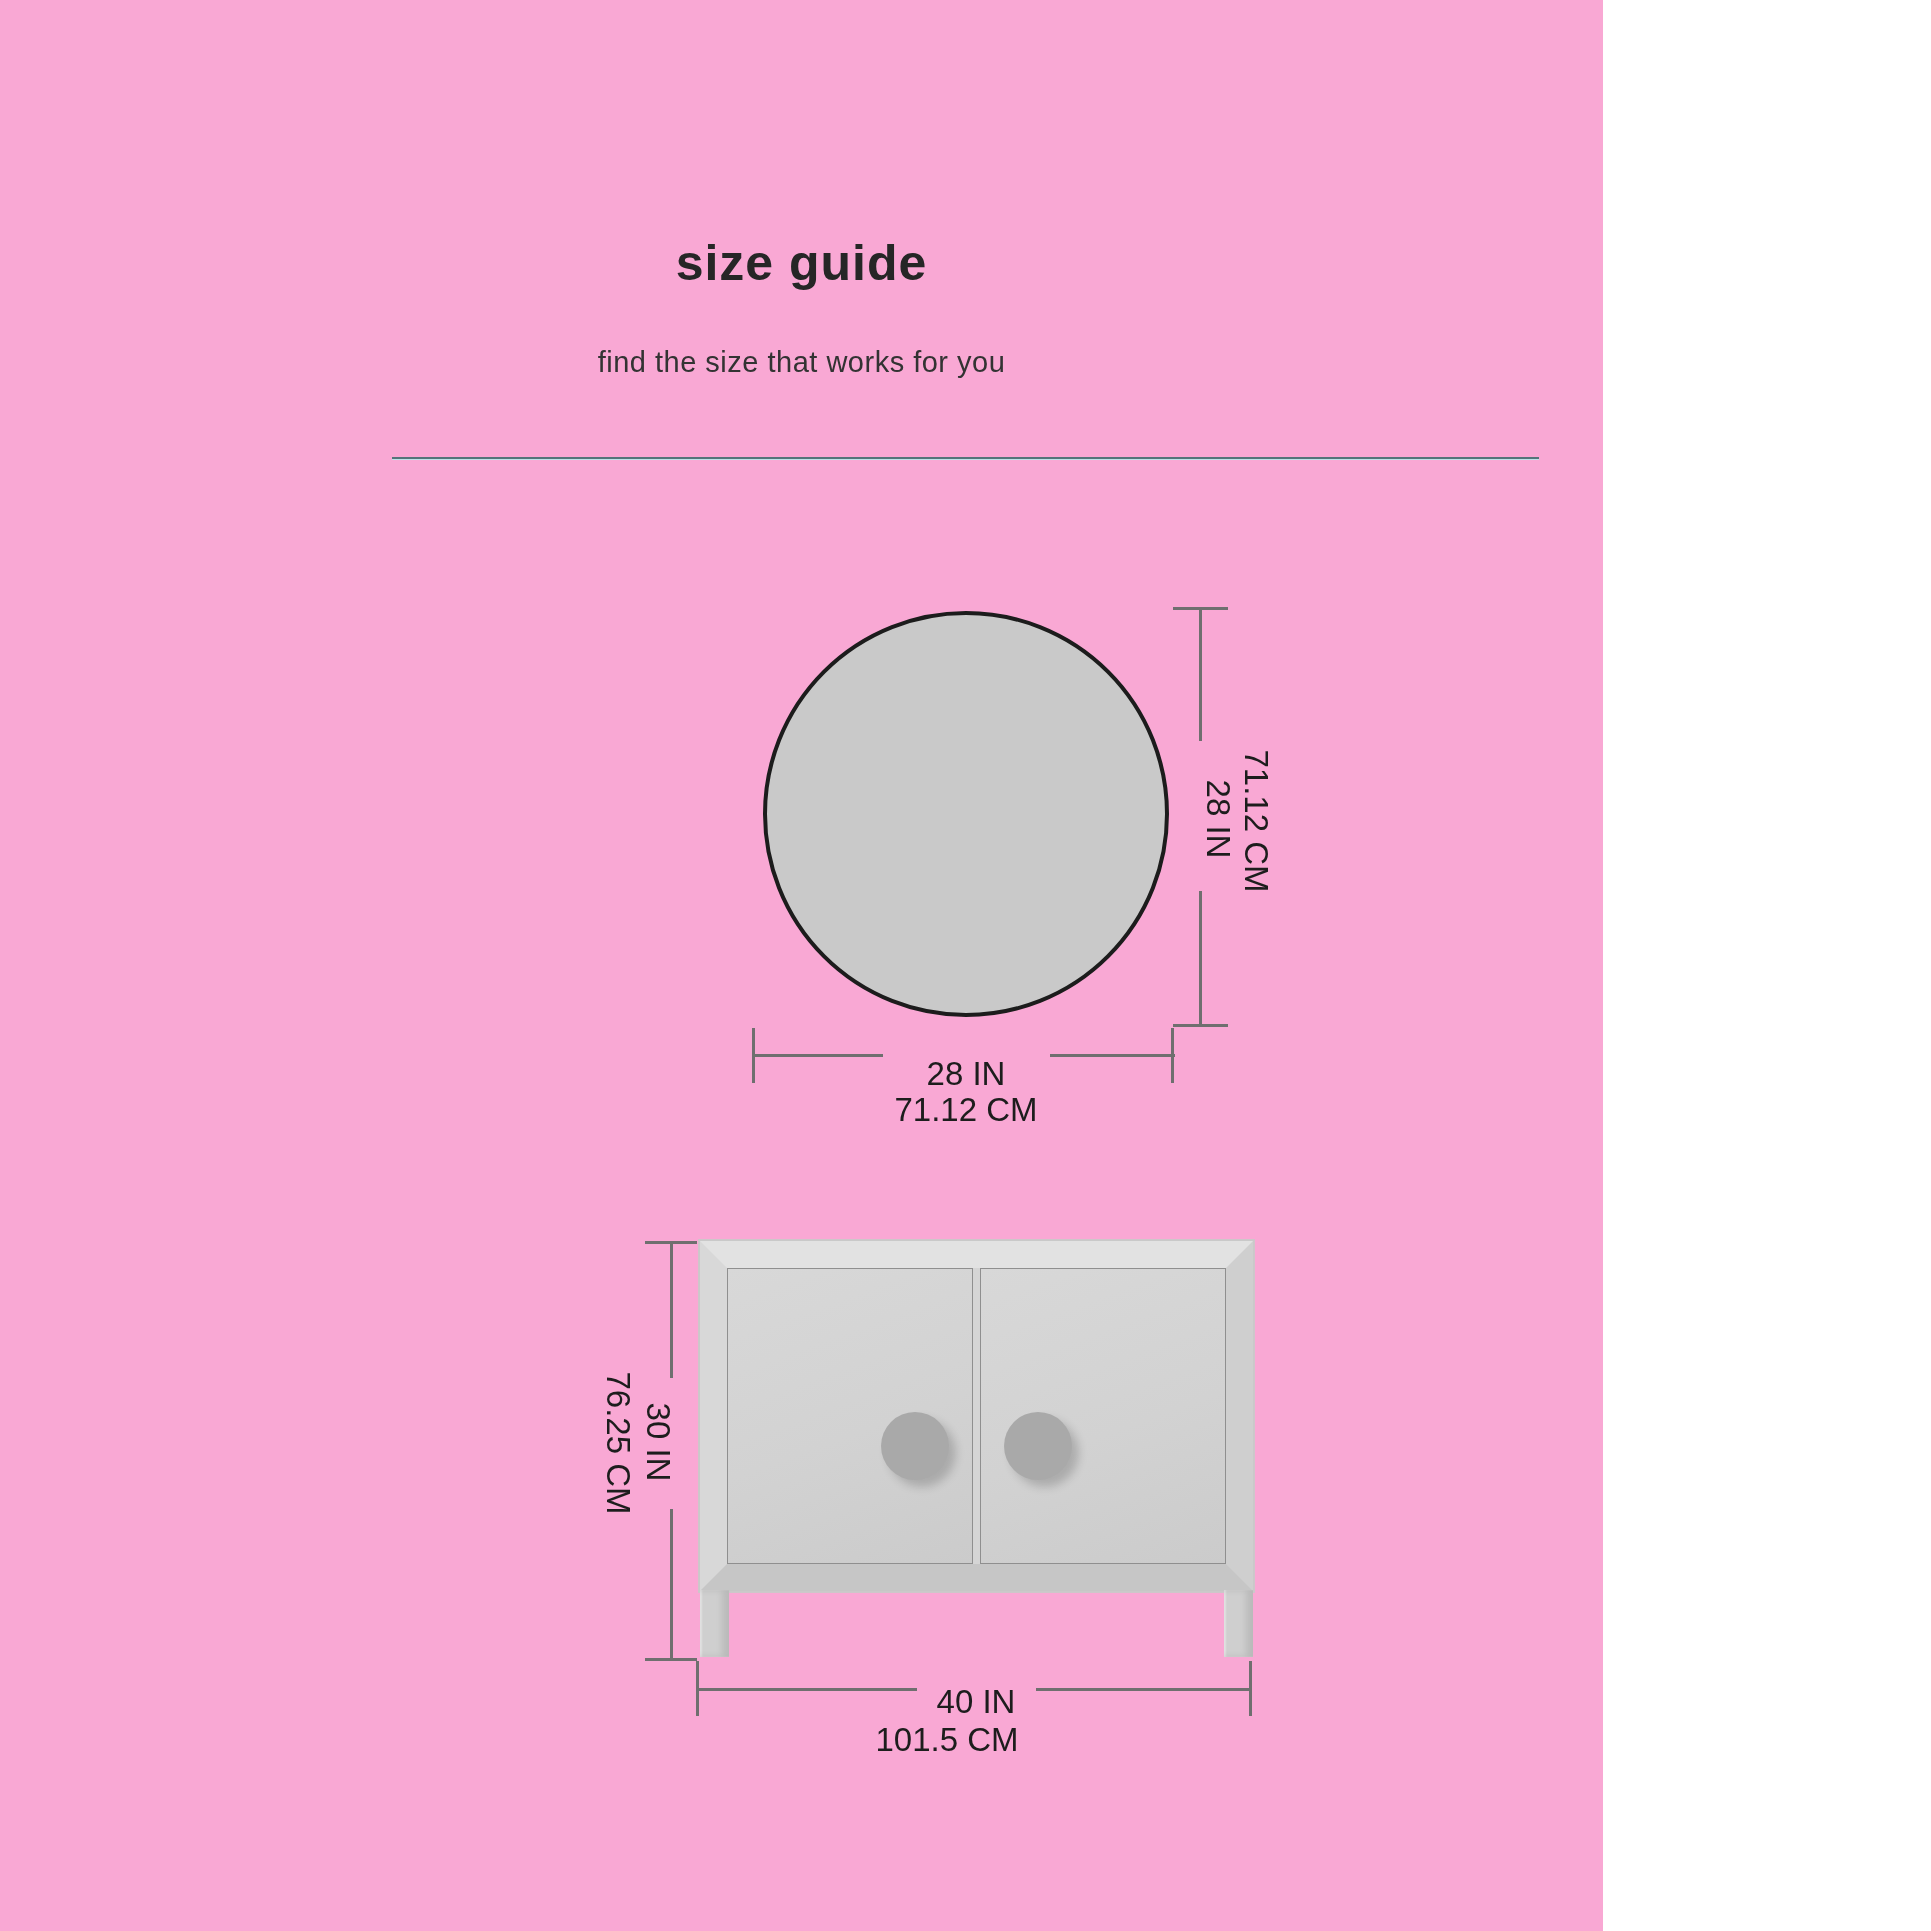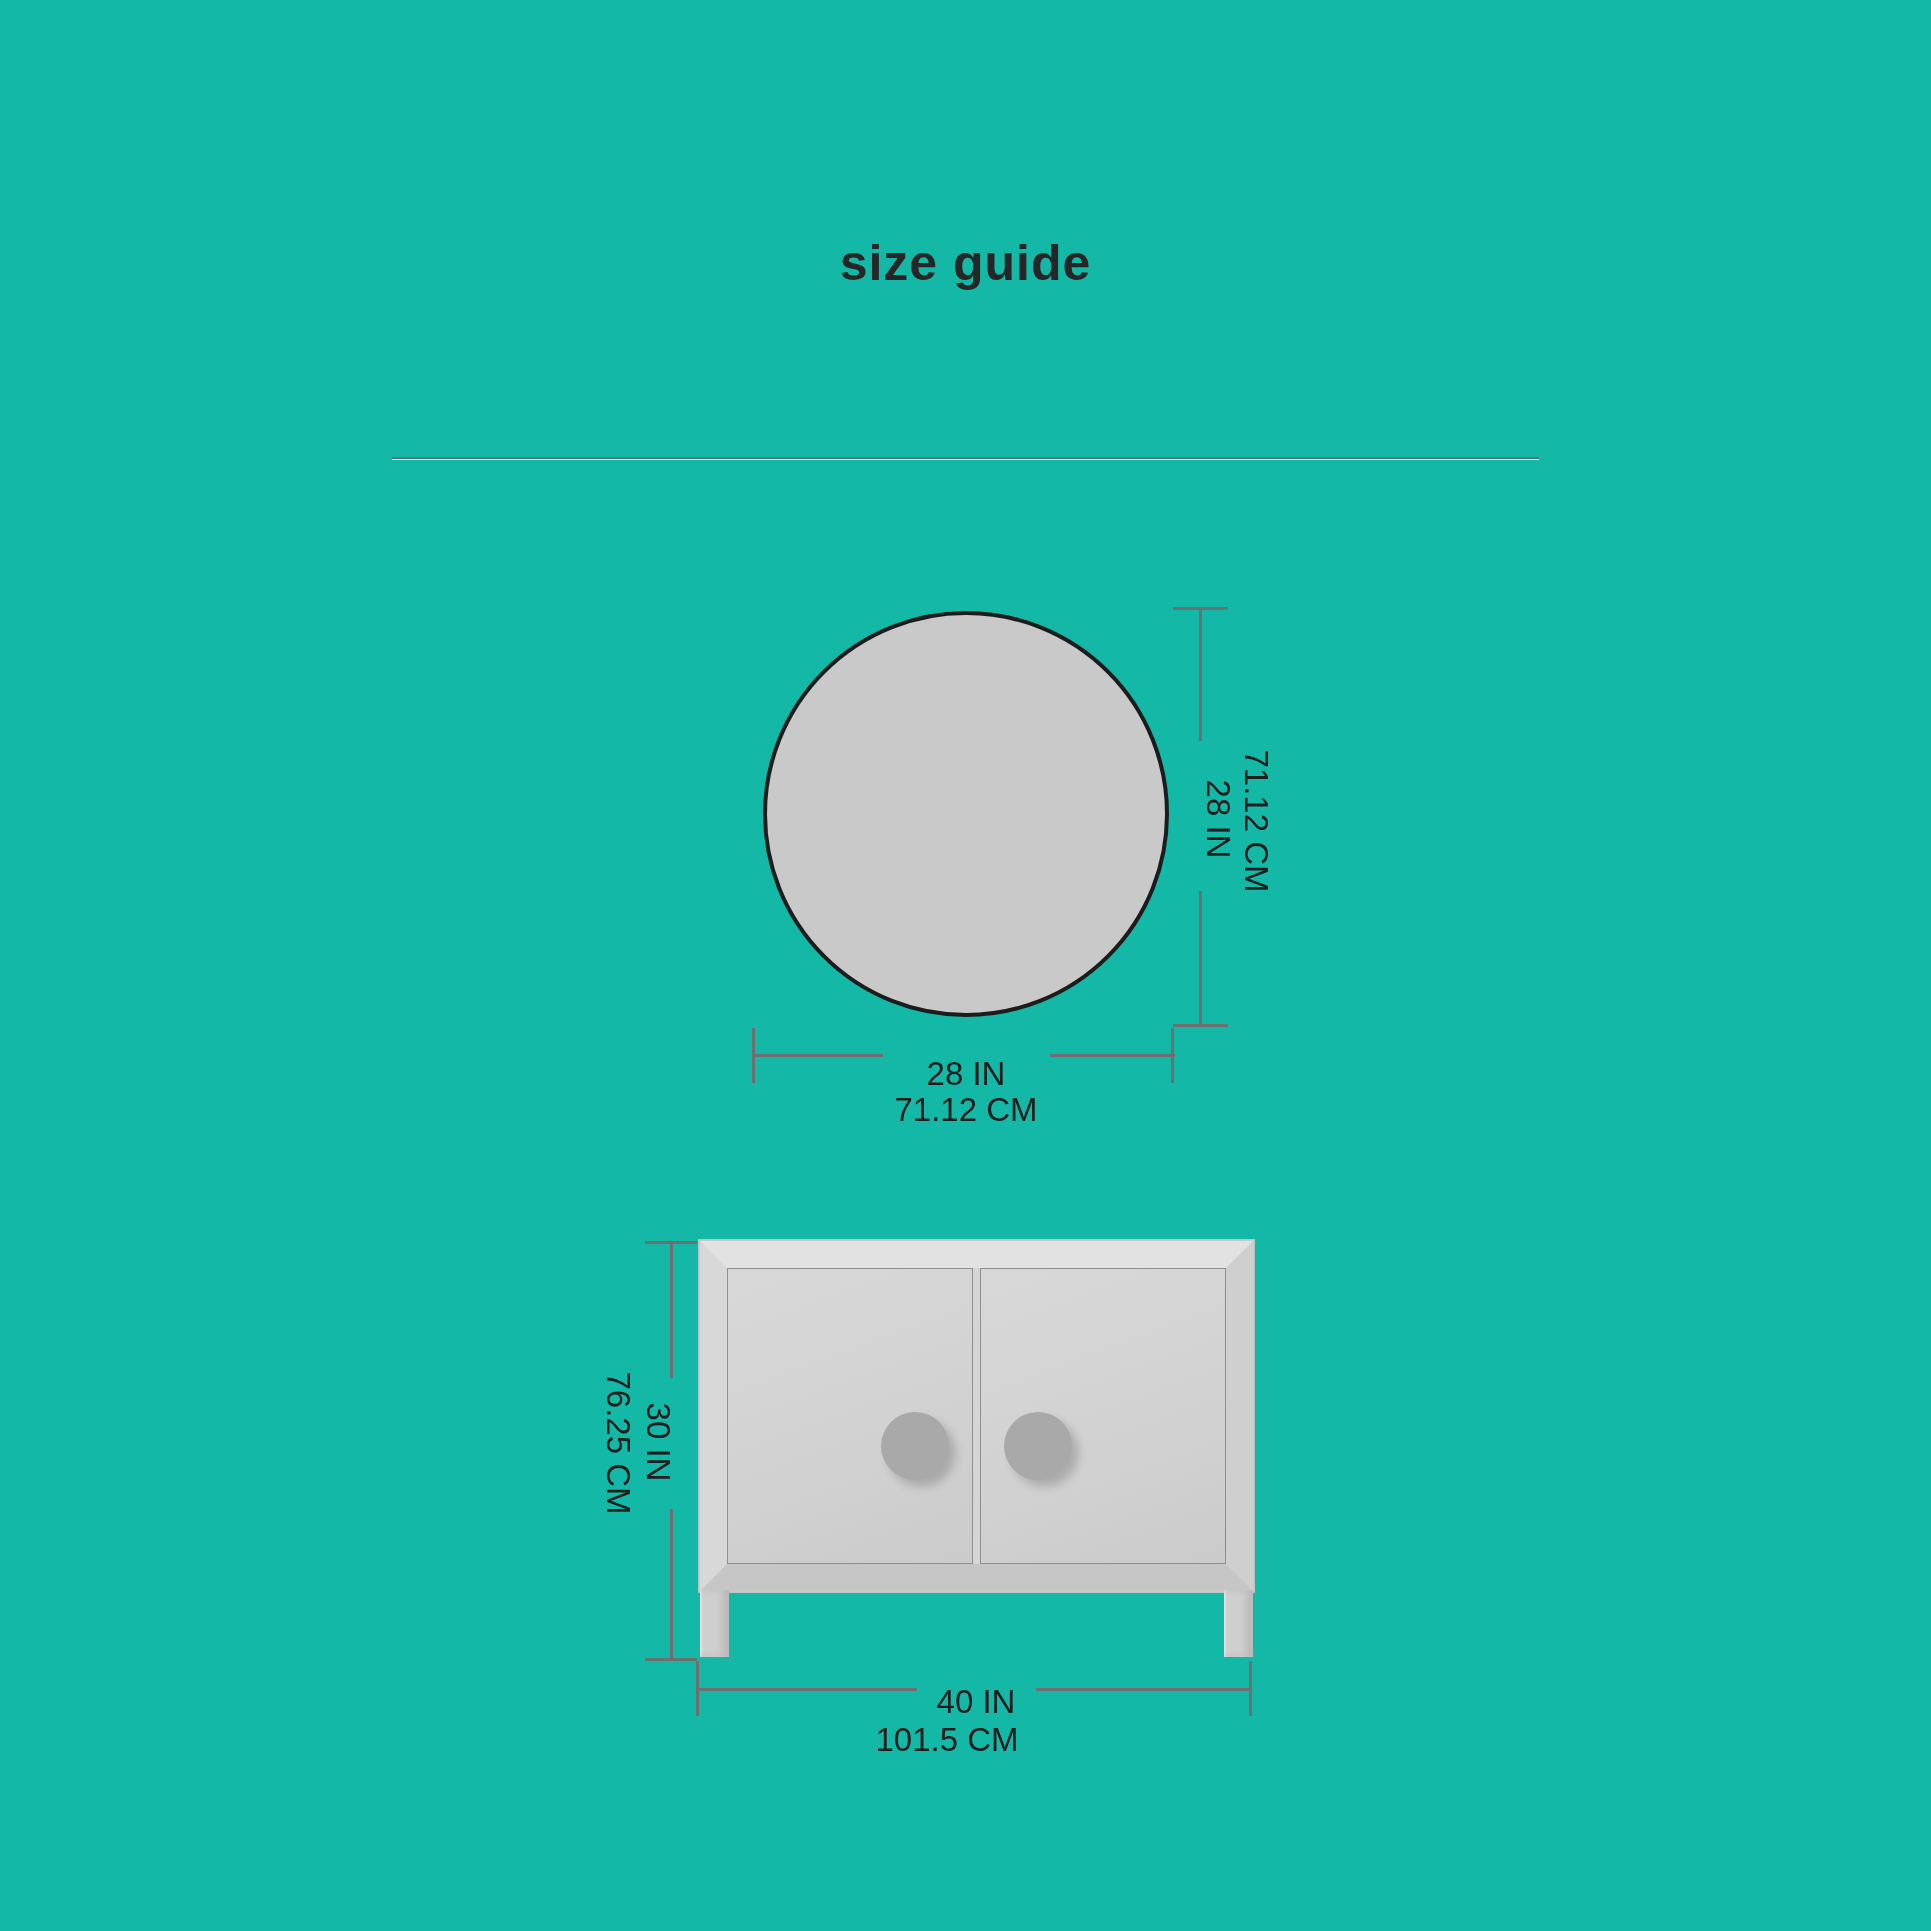--- a/index.html
+++ b/index.html
@@ -1,19 +1,19 @@
 <!DOCTYPE html>
 <html><head>
 <meta charset="utf-8">
 <style>
   html,body{margin:0;padding:0;background:#ffffff;}
   .canvas{
     position:relative;
-    width:1931px;height:1931px;
-    background:#14b8a6;
+    width:1603px;height:1931px;
+    background:#f9a8d4;
     font-family:"Liberation Sans","DejaVu Sans",sans-serif;
     overflow:hidden;
   }
   
   .page-title{
     position:absolute;left:0;right:0;top:232px;
     text-align:center;
     font-size:50px;font-weight:700;letter-spacing:1px;
     color:#262626;line-height:1.25;
   }
@@ -101,20 +101,21 @@
   }
   .leg-left{left:700px;}
   .leg-right{left:1224px;}
 </style>
 </head>
 <body>
 
 <div class="canvas">
 
   <div class="page-title">size guide</div>
+  <div class="page-subtitle">find the size that works for you</div>
   <div class="divider"></div>
 
   <div class="round-shape"></div>
 
   <div>
     <div class="dim c-h-tick-top"></div>
     <div class="dim c-h-seg-top"></div>
     <div class="dim-label rot c-h-label-in">28 IN</div>
     <div class="dim-label rot c-h-label-cm">71.12 CM</div>
     <div class="dim c-h-seg-bot"></div>

